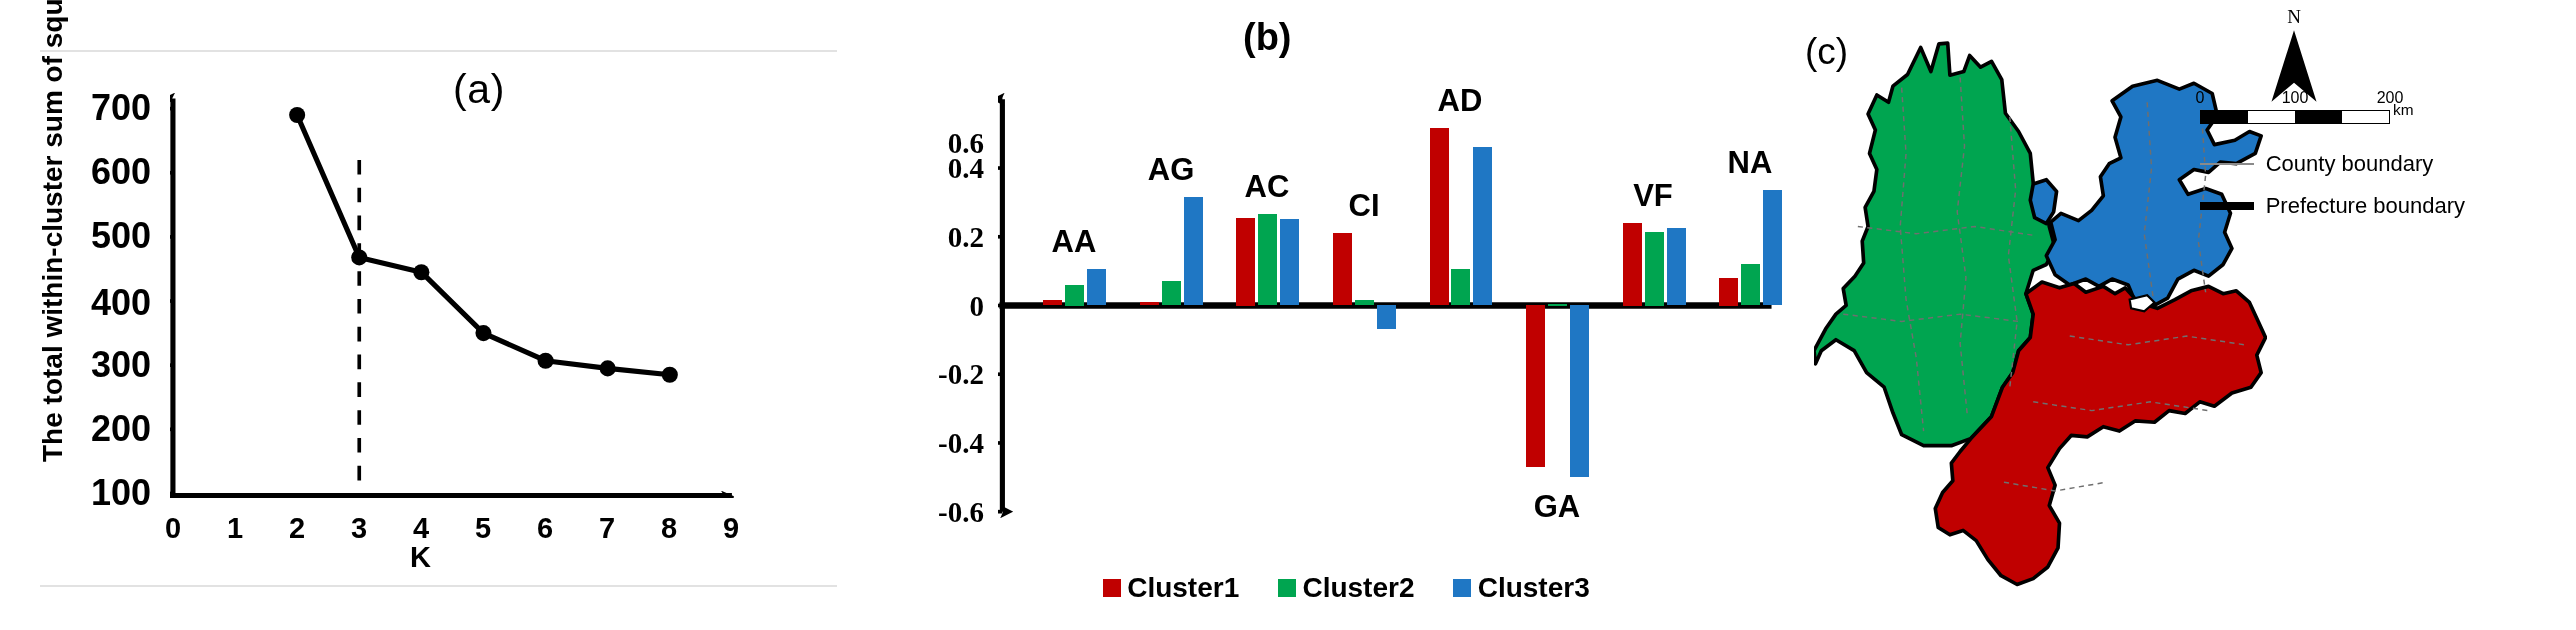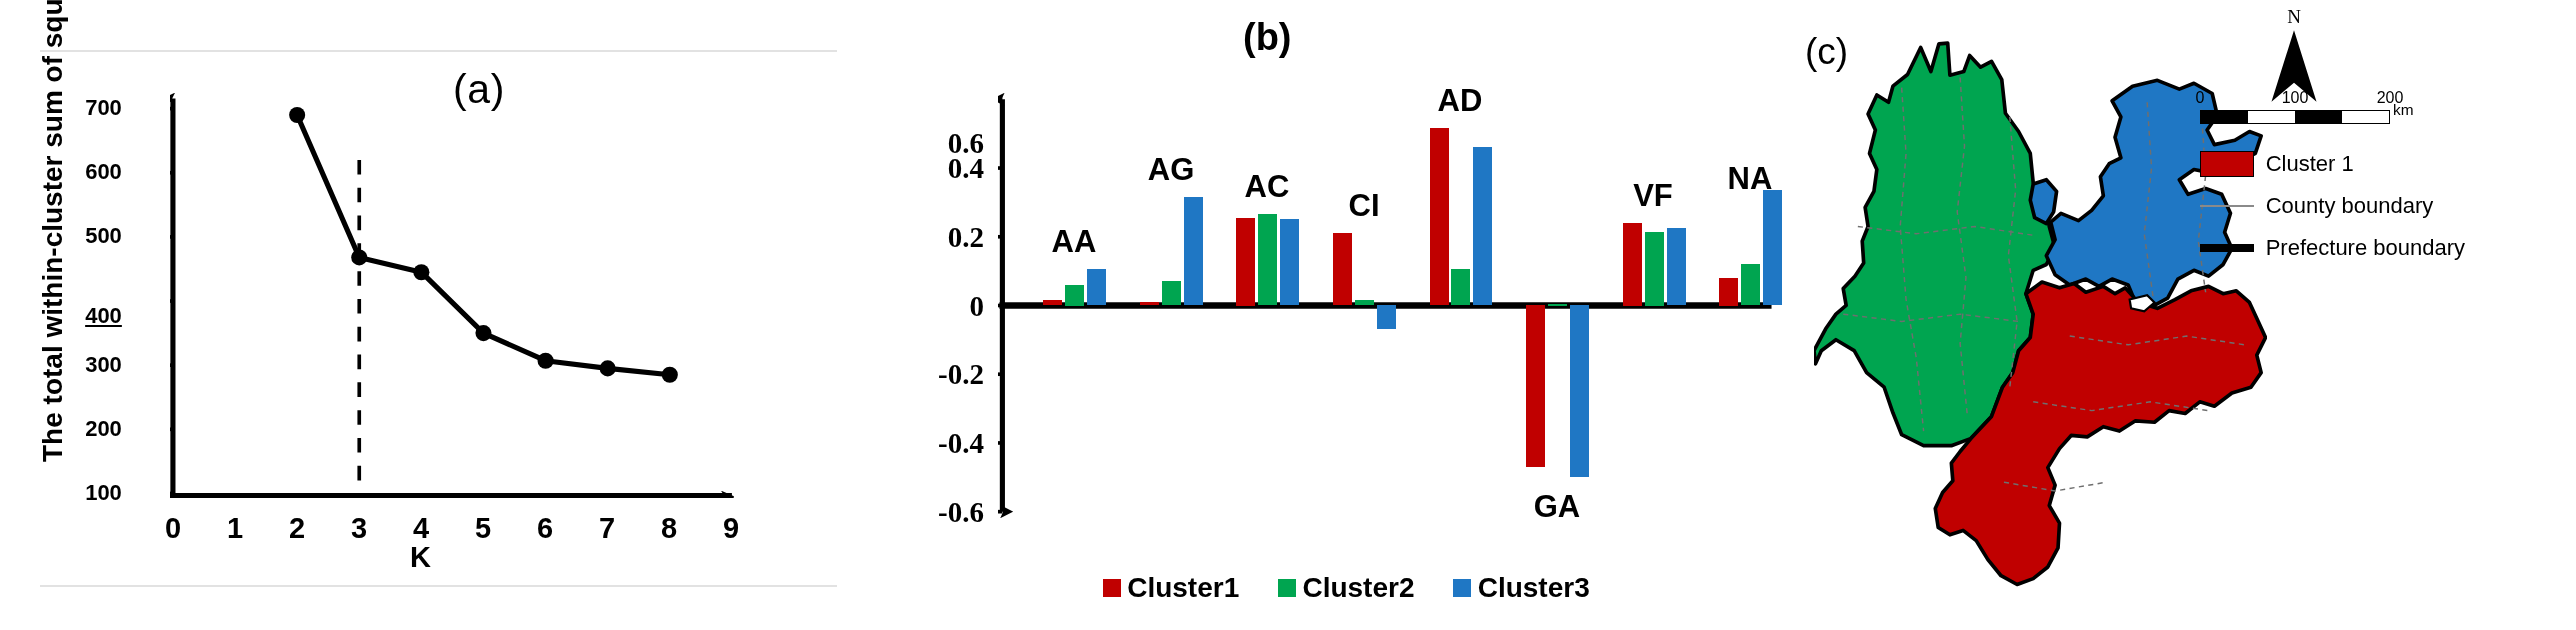--- a/index.html
+++ b/index.html
@@ -12,21 +12,21 @@
   #panel-a{left:0;width:863px;}
   #panel-a .rule{position:absolute;left:40px;width:797px;height:1.5px;background:#e2e2e2;}
   #panel-a .rule.top{top:50px;}
   #panel-a .rule.bot{top:585px;}
   #a-label{position:absolute;left:453px;top:66px;font-size:41px;letter-spacing:0.7px;}
   #a-ylabel{position:absolute;left:-152px;top:241px;width:410px;text-align:center;
             transform:rotate(-90deg);font-size:28px;font-weight:bold;white-space:nowrap;}
   #a-xlabel{position:absolute;left:410px;top:541px;font-size:29px;font-weight:bold;}
   #a-plot{position:absolute;left:170px;top:88px;width:578px;height:410px;}
   #a-svg{position:absolute;left:0;top:0;}
-  .a-ytick{position:absolute;right:0;font-size:22px;font-weight:bold;text-align:center;
+  .a-ytick{position:absolute;right:0;font-size:36px;font-weight:bold;text-align:right;
            width:95px;transform:translateY(-50%);}
   .a-xtick{position:absolute;font-size:29px;font-weight:bold;text-align:center;width:44px;
            transform:translateX(-50%);}
 
   
   #panel-b{left:863px;width:929px;}
   #b-label{position:absolute;left:380px;top:16px;font-size:38px;font-weight:bold;}
   #b-plot{position:absolute;left:135px;top:86px;width:775px;height:439px;}
   #b-axis{position:absolute;left:0;top:0;}
   .b-ytick{position:absolute;right:794px;font-size:29px;font-weight:bold;
@@ -113,21 +113,21 @@
           <circle cx="513.3333333333333" cy="372.53" r="11"></circle>
           <circle cx="598.2222222222223" cy="383.04999999999995" r="11"></circle>
           <circle cx="683.1111111111111" cy="391.81666666666666" r="11"></circle>
         </g>
       <line id="a-dashed" x1="258.66666666666663" y1="98.13333333333333" x2="258.66666666666663" y2="556" stroke="#000" stroke-width="5" stroke-dasharray="20 18"></line>
     </svg>
   </div>
 <div class="a-ytick" style="top: 493px; right: 712px;">100</div>
     <div class="a-ytick" style="top: 429px; right: 712px;">200</div>
     <div class="a-ytick" style="top: 365px; right: 712px;">300</div>
-    <div class="a-ytick" style="top: 316px; right: 712px; text-decoration: underline;">400</div>
+    <div class="a-ytick" style="top: 303px; right: 712px;">400</div>
     <div class="a-ytick" style="top: 236px; right: 712px;">500</div>
     <div class="a-ytick" style="top: 172px; right: 712px;">600</div>
     <div class="a-ytick" style="top: 108px; right: 712px;">700</div>
     <div class="a-xtick" style="left: 173px; top: 512px;">0</div>
     <div class="a-xtick" style="left: 235px; top: 512px;">1</div>
     <div class="a-xtick" style="left: 297px; top: 512px;">2</div>
     <div class="a-xtick" style="left: 359px; top: 512px;">3</div>
     <div class="a-xtick" style="left: 421px; top: 512px;">4</div>
     <div class="a-xtick" style="left: 483px; top: 512px;">5</div>
     <div class="a-xtick" style="left: 545px; top: 512px;">6</div>
@@ -188,21 +188,21 @@
         <div class="b-bar" style="left: 765px; top: 104px; height: 115px; background: rgb(31, 119, 196);"></div>
       </div>
     <div id="b-grp-labels">
         <div class="b-grp-label" style="left: 76px; top: 138px;">AA</div>
         <div class="b-grp-label" style="left: 173px; top: 66px;">AG</div>
         <div class="b-grp-label" style="left: 269px; top: 83px;">AC</div>
         <div class="b-grp-label" style="left: 366px; top: 102px;">CI</div>
         <div class="b-grp-label" style="left: 462px; top: -3px;">AD</div>
         <div class="b-grp-label" style="left: 559px; top: 403px;">GA</div>
         <div class="b-grp-label" style="left: 655px; top: 92px;">VF</div>
-        <div class="b-grp-label" style="left: 752px; top: 59px; margin-top: 16px;">NA</div>
+        <div class="b-grp-label" style="left: 752px; top: 59px;">NA</div>
       </div>
   </div>
 
   <div id="b-legend">
       <div class="li">
         <span class="sw" style="background: rgb(192, 0, 0);"></span>
         <span class="tx">Cluster1</span>
       </div>
       <div class="li">
         <span class="sw" style="background: rgb(0, 165, 80);"></span>
@@ -291,24 +291,20 @@
       <i></i>
         <i></i>
         <i></i>
         <i></i>
     </div>
     <span class="km">km</span>
   </div>
 
   <div id="c-legend">
       <div class="row">
-        <span class="sw" style="background: rgb(192, 0, 0);"></span>
-        <span class="tx">Cluster 1</span>
-      </div>
-      <div class="row">
         <span class="ln-thin" style="background: rgb(138, 138, 138);"></span>
         <span class="tx">County boundary</span>
       </div>
       <div class="row">
         <span class="ln-thick" style="background: rgb(0, 0, 0);"></span>
         <span class="tx">Prefecture boundary</span>
       </div>
     </div>
 </div>
 

